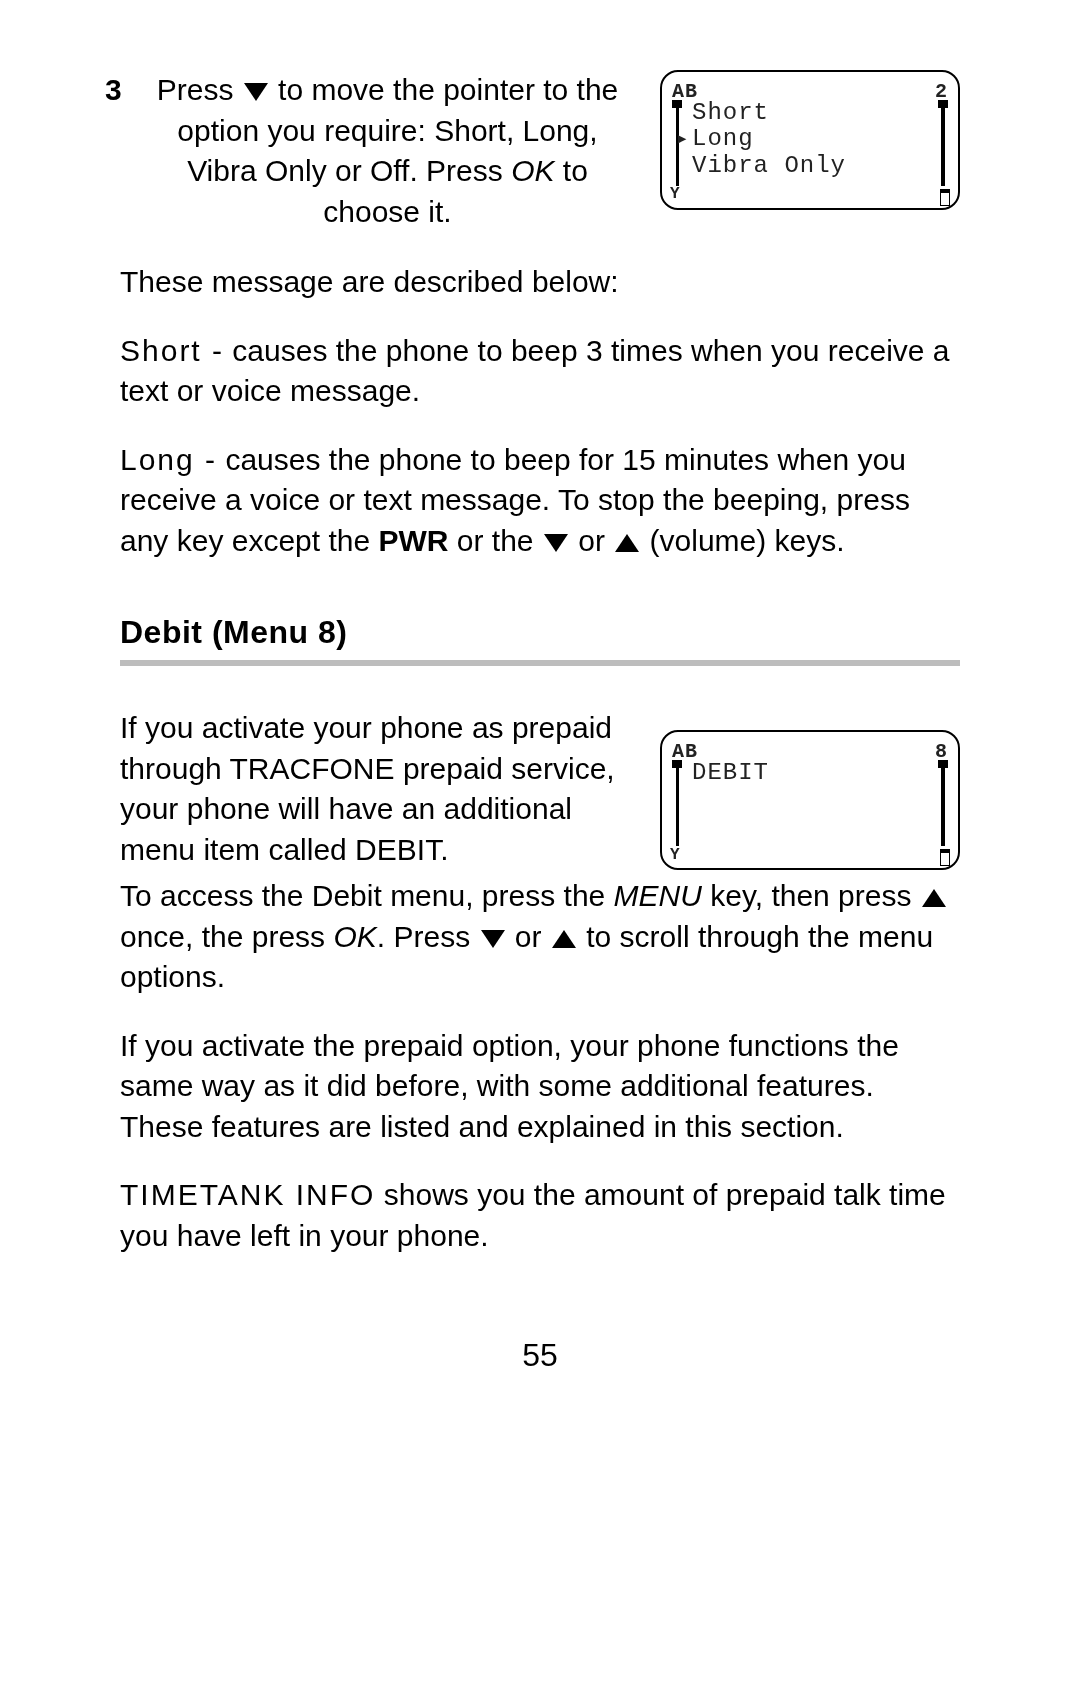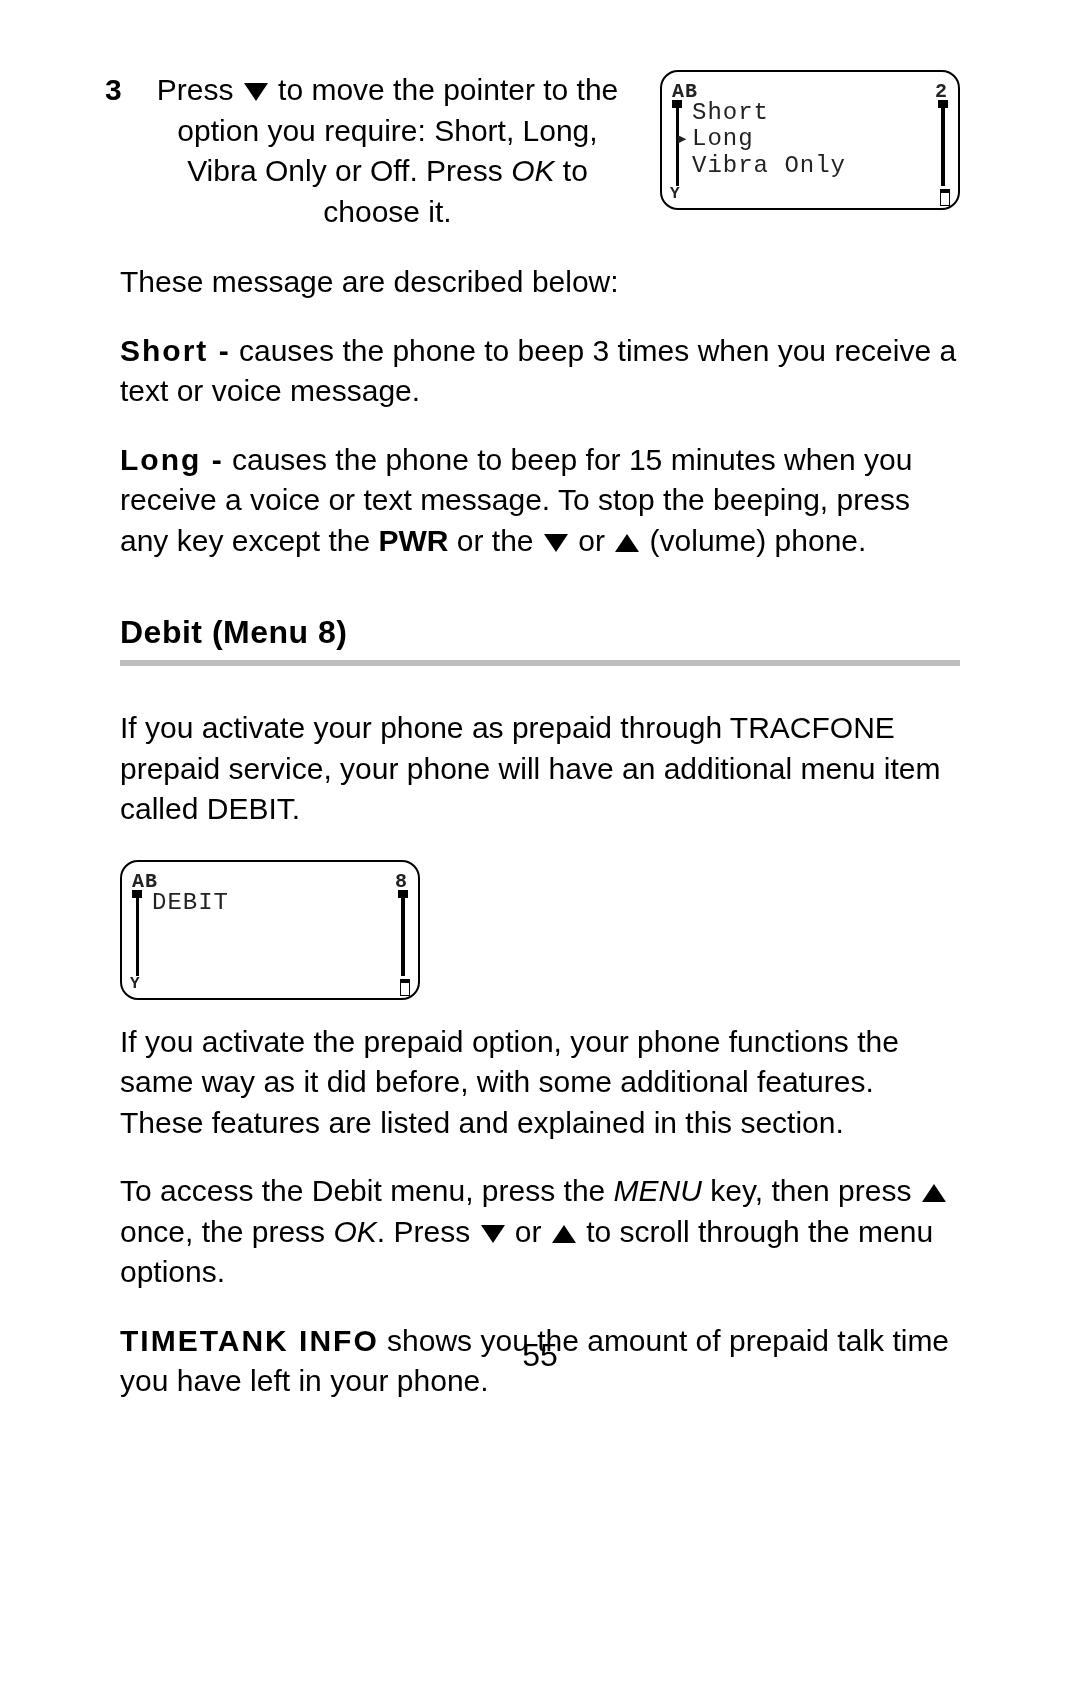--- a/index.html
+++ b/index.html
@@ -137,21 +137,21 @@
     border:1.5px solid #000;
     border-top:4px solid #000;
     vertical-align:bottom;
   }
 
   
   p.body {
     margin: 0 0 28px 0;
   }
   .term {
-    font-weight: bold;
+    font-weight: normal;
     letter-spacing: 2px;
     margin-top: 47px;
   }
   .pwr { font-weight: bold; }
 
   
   h2.section {
     font-size: 32px;
     font-weight: 900;
     letter-spacing: 0.5px;
@@ -160,24 +160,23 @@
   }
   .rule {
     height: 6px;
     background: #bdbdbd;
     margin: 6px 0 42px 0;
   }
 
   
   .introblock {
     display: flex;
-    align-items: flex-start;
+    align-items: flex-end;
     gap: 30px;
-    margin-bottom: 22px;
-    flex-direction: column;
+    margin-bottom: 6px;
   }
   .introblock .txt { flex: 1; }
 
   
   .pagenum {
     position: absolute;
     bottom: 320px;
     left: 0; right: 0;
     text-align: center;
     font-size: 32px;
@@ -217,21 +216,21 @@
     </div>
   </div>
 
   <p class="body">These message are described below:</p>
 
   <p class="body">
     <span class="term">Short -</span><span>  causes the phone to beep 3 times when you receive a text or voice message.</span>
   </p>
 
   <p class="body">
-    <span class="term">Long -</span><span>   causes the phone to beep for 15 minutes when you receive a voice or text message. To stop the beeping, press any key except the </span><span class="pwr">PWR</span><span> or the </span><span class="tri-down"></span><span> or </span><span class="tri-up"></span><span> (volume) phone.</span>
+    <span class="term">Long -</span><span>   causes the phone to beep for 15 minutes when you receive a voice or text message. To stop the beeping, press any key except the </span><span class="pwr">PWR</span><span> or the </span><span class="tri-down"></span><span> or </span><span class="tri-up"></span><span> (volume) keys.</span>
   </p>
 
 
 
   <h2 class="section">Debit (Menu 8)</h2>
   <div class="rule"></div>
 
   <div class="introblock">
     <div class="txt">If you activate your phone as prepaid through TRACFONE prepaid service, your phone will have an additional menu item called DEBIT.</div>
     <div class="lcd">
@@ -248,24 +247,24 @@
           <div class="stem"></div>
         </div>
       <div class="lcd-mid"><div>DEBIT</div></div>
       <div class="lcd-bottom">
         <span class="ant"></span>
         <span class="bat"></span>
       </div>
     </div>
   </div>
 
+  <p class="body">
+    <span>To access the Debit menu, press the </span><span class="italic">MENU</span><span> key, then press </span><span class="tri-up"></span><span> once, the press </span><span class="italic">OK</span><span>. Press </span><span class="tri-down"></span><span> or </span><span class="tri-up"></span><span> to scroll through the menu options.</span>
+  </p>
+
   <p class="body">If you activate the prepaid option, your phone functions the same way as it did before, with some additional features. These features are listed and explained in this section.</p>
-
-  <p class="body">
-    <span>To access the Debit menu, press the </span><span class="italic">MENU</span><span> key, then press </span><span class="tri-up"></span><span> once, the press </span><span class="italic">OK</span><span>. Press </span><span class="tri-down"></span><span> or </span><span class="tri-up"></span><span> to scroll through the menu options.</span>
-  </p>
 
   <p class="body">
     <span class="term">TIMETANK INFO</span><span> shows you the amount of prepaid talk time you have left in your phone.</span>
   </p>
 
   <div class="pagenum">55</div>
 </div>
 
 </body></html>

